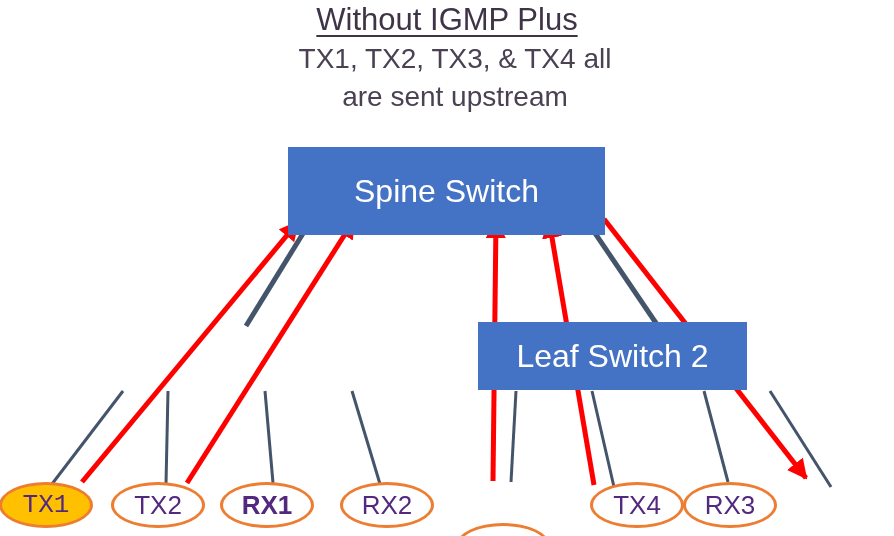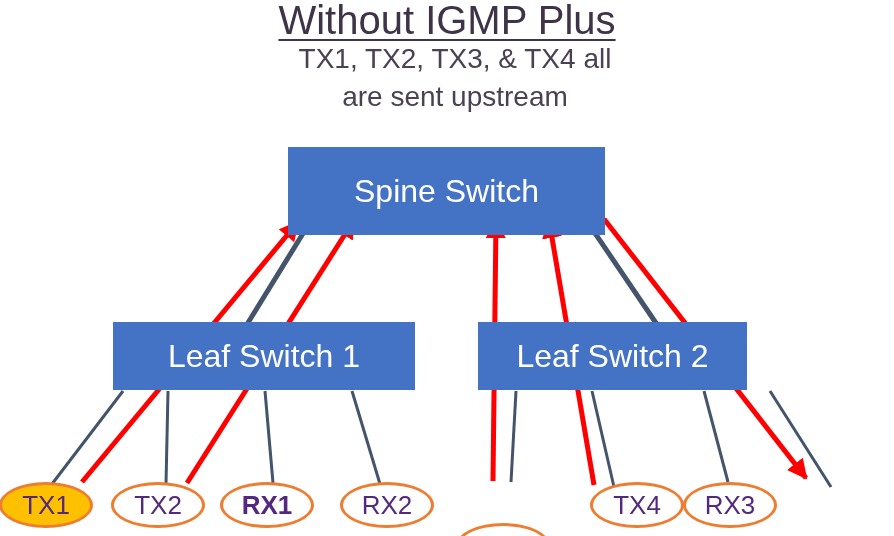--- a/index.html
+++ b/index.html
@@ -15,42 +15,42 @@
     font-family:"Liberation Sans", sans-serif;
   }
   #edges{position:absolute;left:0;top:0;width:894px;height:536px;}
   line.edge-traffic{stroke:var(--red);stroke-width:5;}
   line.edge-link{stroke:var(--slate);stroke-width:5;}
   line.edge-host{stroke:var(--slate);stroke-width:3;}
   #arrowhead path{fill:var(--red);}
 
   .titleblock{position:absolute;left:0;top:0;width:894px;text-align:center;}
   .title{
-    font-size:40px;line-height:40px;color:var(--title);
+    font-size:31px;line-height:40px;color:var(--title);
     text-decoration:underline;text-underline-offset:5px;text-decoration-thickness:2px;
   }
   .subtitle{font-size:28px;line-height:38px;color:var(--subtitle);margin-left:16px;}
 
   .switch{
     position:absolute;background:var(--blue);color:var(--switch-text);
     display:flex;align-items:center;justify-content:center;
     font-size:32px;
   }
   .spine{left:288px;top:147px;width:317px;height:88px;}
   .leaf1{left:113px;top:322px;width:302px;height:68px;}
   .leaf2{left:478px;top:322px;width:269px;height:68px;}
 
   .host{
     position:absolute;top:482px;width:94px;height:46px;box-sizing:border-box;
     border:3px solid var(--host-border);border-radius:50%;
     background:var(--host-fill);color:var(--host-text);
     display:flex;align-items:center;justify-content:center;
     font-size:26px;
   }
-  .host.highlight{background:var(--host-hi);}
+  .host.highlight{background:var(--host-hi);font-family:Liberation Mono, monospace;}
   .h0{left:-1px;} .h1{left:111px;} .h2{left:220px;font-weight:bold;} .h3{left:340px;}
   .h4{left:456px;margin-top:41px;} .h5{left:590px;} .h6{left:683px;} .h7{left:798px;}
 </style>
 </head>
 <body>
 
 <div id="canvas">
 
   <div class="titleblock">
     <div class="title">Without IGMP Plus</div>
@@ -75,21 +75,20 @@
       <line x1="168" y1="391" x2="166" y2="484" class="edge-host"></line>
       <line x1="265" y1="391" x2="273" y2="483" class="edge-host"></line>
       <line x1="352" y1="391" x2="380" y2="484" class="edge-host"></line>
       <line x1="516" y1="391" x2="511" y2="482" class="edge-host"></line>
       <line x1="592" y1="391" x2="614" y2="487" class="edge-host"></line>
       <line x1="704" y1="391" x2="728" y2="482" class="edge-host"></line>
       <line x1="770" y1="391" x2="831" y2="487" class="edge-host"></line>
     </svg>
 
   <div class="switch spine">Spine Switch</div>
-  <div class="switch leaf1">Leaf Switch 1</div>
   <div class="switch leaf2">Leaf Switch 2</div>
 
   <div class="host h0 highlight">TX1</div>
   <div class="host h1">TX2</div>
   <div class="host h2">RX1</div>
   <div class="host h3">RX2</div>
   <div class="host h4">TX3</div>
   <div class="host h5">TX4</div>
   <div class="host h6">RX3</div>
 

